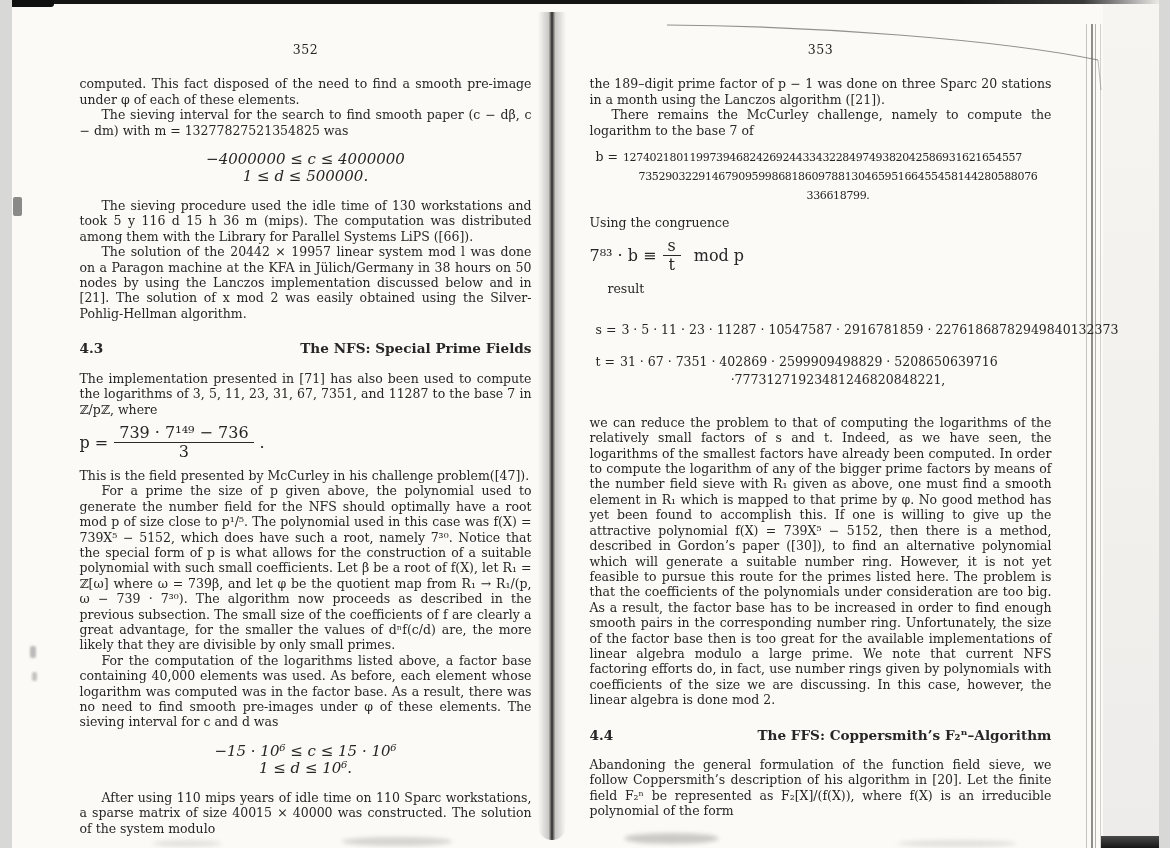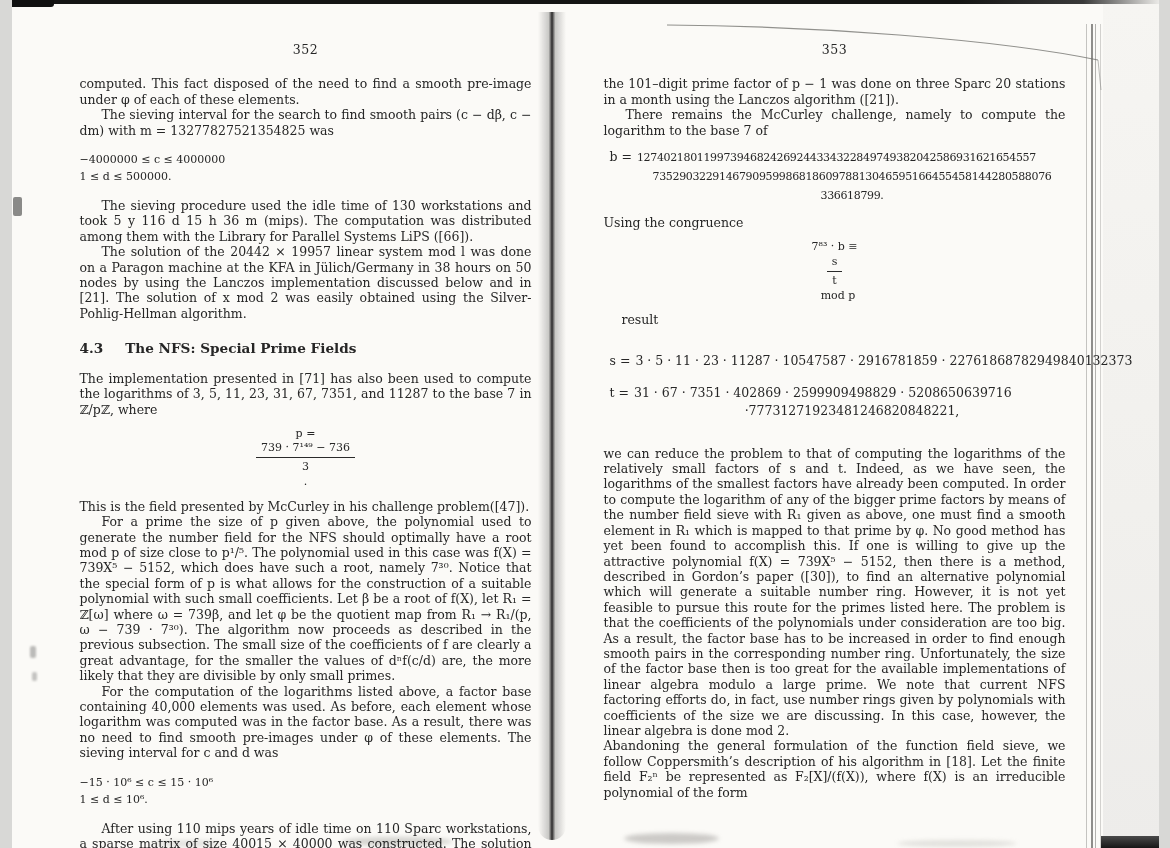--- a/index.html
+++ b/index.html
@@ -30,32 +30,32 @@
   .sm1{left:1px;top:197px;width:9px;height:19px;background:rgba(45,45,45,.55);filter:blur(.7px);border-radius:2px;}
   .sm2{left:18px;top:646px;width:6px;height:12px;background:rgba(70,70,70,.35);filter:blur(.8px);border-radius:2px;}
   .sm3{left:20px;top:672px;width:5px;height:9px;background:rgba(70,70,70,.3);filter:blur(.8px);border-radius:2px;}
   .sm4{left:330px;top:837px;width:110px;height:9px;background:rgba(120,118,112,.28);filter:blur(2px);border-radius:50%;}
   .sm5{left:612px;top:833px;width:95px;height:11px;background:rgba(105,103,98,.32);filter:blur(2px);border-radius:50%;}
   .sm6{left:140px;top:840px;width:70px;height:7px;background:rgba(130,128,122,.18);filter:blur(2px);border-radius:50%;}
   .sm7{left:885px;top:840px;width:120px;height:7px;background:rgba(130,128,122,.2);filter:blur(2px);border-radius:50%;}
   
   .col{position:absolute;top:42px;font-size:12.5px;line-height:15.4px;text-align:justify;}
   .col-left{left:68px;width:452px;}
-  .col-right{left:592px;width:462px;}
+  .col-right{left:578px;width:462px;}
   .page-number{text-align:center;margin:0 0 19px 0;font-size:12.5px;letter-spacing:.5px;}
   p{margin:0;}
   p.indent{text-indent:22px;}
-  .display{ margin:13px 0 13px 0;font-size:11px;line-height:17px;}
+  .display{ text-align:center;margin:13px 0 13px 0;font-size:15px;line-height:17px;font-style:italic;}
   .display .dline{display:block;}
-  .frac-eq{display:flex;justify-content:flex-start;align-items:center;margin:9px 0 9px 0;font-size:11px;flex-direction:column;}
+  .frac-eq{display:flex;justify-content:flex-start;align-items:center;margin:9px 0 9px 0;font-size:16px;}
   .frac{display:inline-flex;flex-direction:column;align-items:center;margin:0 6px;vertical-align:middle;}
   .frac-num{display:block;border-bottom:1px solid #2a2a2a;padding:0 5px 2px 5px;line-height:14px;}
   .frac-den{display:block;padding-top:2px;line-height:14px;}
   .frac-post{margin-left:7px;}
-  .heading{display:flex;gap:22px;font-weight:bold;font-size:13.6px;margin:20px 0 14px 0;text-align:left;}
+  .heading{display:flex;gap:22px;font-weight:bold;font-size:13.6px;margin:20px 0 14px 0;text-align:left;justify-content:space-between;}
   .mleq{margin:10px 0 10px 6px;text-align:left;}
   .mleq .eq-line{white-space:nowrap;line-height:18px;}
   .mleq .eq-lhs{display:inline-block;margin-right:5px;}
   .mleq .cont{padding-left:29px;text-align:center;}
   .digits{font-size:11px;letter-spacing:-0.35px;}
   .where{padding-left:18px;margin:4px 0 24px 0;}
   .gap-s{margin-top:24px;}
   .gap-t{margin-top:14px;margin-bottom:26px;}
 </style>
 </head>
@@ -80,21 +80,21 @@
   <div class="smudge sm2"></div>
   <div class="smudge sm3"></div>
   <div class="smudge sm4"></div>
   <div class="smudge sm5"></div>
   <div class="smudge sm6"></div>
   <div class="smudge sm7"></div>
 
   <div class="col col-left">
     <div class="page-number">352</div>
     <p>computed. This fact disposed of the need to find a smooth pre-image under φ of each of these elements.</p>
-    <p class="indent">The sieving interval for the search to find smooth pairs (c − dβ, c − dm) with m = 13277827521354825 was</p>
+    <p class="indent">The sieving interval for the search to find smooth paper (c − dβ, c − dm) with m = 13277827521354825 was</p>
     <div class="display">
       <span class="dline">−4000000 ≤ c ≤ 4000000</span>
       <span class="dline">1 ≤ d ≤ 500000.</span>
     </div>
     <p class="indent">The sieving procedure used the idle time of 130 workstations and took 5 y 116 d 15 h 36 m (mips). The computation was distributed among them with the Library for Parallel Systems LiPS ([66]).</p>
     <p class="indent">The solution of the 20442 × 19957 linear system mod l was done on a Paragon machine at the KFA in Jülich/Germany in 38 hours on 50 nodes by using the Lanczos implementation discussed below and in [21]. The solution of x mod 2 was easily obtained using the Silver-Pohlig-Hellman algorithm.</p>
     <div class="heading">
       <span>4.3</span>
       <span>The NFS: Special Prime Fields</span>
     </div>
@@ -112,21 +112,21 @@
     <p class="indent">For the computation of the logarithms listed above, a factor base containing 40,000 elements was used. As before, each element whose logarithm was computed was in the factor base. As a result, there was no need to find smooth pre-images under φ of these elements. The sieving interval for c and d was</p>
     <div class="display">
       <span class="dline">−15 · 10⁶ ≤ c ≤ 15 · 10⁶</span>
       <span class="dline">1 ≤ d ≤ 10⁶.</span>
     </div>
     <p class="indent">After using 110 mips years of idle time on 110 Sparc workstations, a sparse matrix of size 40015 × 40000 was constructed. The solution of the system modulo</p>
   </div>
 
   <div class="col col-right">
     <div class="page-number">353</div>
-    <p>the 101–digit prime factor of p − 1 was done on three Sparc 20 stations in a month using the Lanczos algorithm ([21]).</p>
+    <p>the 189–digit prime factor of p − 1 was done on three Sparc 20 stations in a month using the Lanczos algorithm ([21]).</p>
     <p class="indent">There remains the McCurley challenge, namely to compute the logarithm to the base 7 of</p>
     <div class="mleq">
       <div class="eq-line">
         <span class="eq-lhs">b =</span><span class="digits">127402180119973946824269244334322849749382042586931621654557</span>
       </div>
       <div class="eq-line cont">
         <span class="digits">735290322914679095998681860978813046595166455458144280588076</span>
       </div>
       <div class="eq-line cont">
         <span class="digits">336618799.</span>
@@ -149,16 +149,20 @@
     </div>
     <div class="mleq gap-t">
       <div class="eq-line">
         <span class="eq-lhs">t =</span><span>31 · 67 · 7351 · 402869 · 2599909498829 · 5208650639716</span>
       </div>
       <div class="eq-line cont">
         <span>·77731271923481246820848221,</span>
       </div>
     </div>
     <p>we can reduce the problem to that of computing the logarithms of the relatively small factors of s and t. Indeed, as we have seen, the logarithms of the smallest factors have already been computed. In order to compute the logarithm of any of the bigger prime factors by means of the number field sieve with R₁ given as above, one must find a smooth element in R₁ which is mapped to that prime by φ. No good method has yet been found to accomplish this. If one is willing to give up the attractive polynomial f(X) = 739X⁵ − 5152, then there is a method, described in Gordon’s paper ([30]), to find an alternative polynomial which will generate a suitable number ring. However, it is not yet feasible to pursue this route for the primes listed here. The problem is that the coefficients of the polynomials under consideration are too big. As a result, the factor base has to be increased in order to find enough smooth pairs in the corresponding number ring. Unfortunately, the size of the factor base then is too great for the available implementations of linear algebra modulo a large prime. We note that current NFS factoring efforts do, in fact, use number rings given by polynomials with coefficients of the size we are discussing. In this case, however, the linear algebra is done mod 2.</p>
-    <p>Abandoning the general formulation of the function field sieve, we follow Coppersmith’s description of his algorithm in [18]. Let the finite field F₂ⁿ be represented as F₂[X]/(f(X)), where f(X) is an irreducible polynomial of the form</p>
+    <div class="heading">
+      <span>4.4</span>
+      <span>The FFS: Coppersmith’s F₂ⁿ–Algorithm</span>
+    </div>
+    <p>Abandoning the general formulation of the function field sieve, we follow Coppersmith’s description of his algorithm in [20]. Let the finite field F₂ⁿ be represented as F₂[X]/(f(X)), where f(X) is an irreducible polynomial of the form</p>
   </div>
 
 </div>
 
 </body></html>

